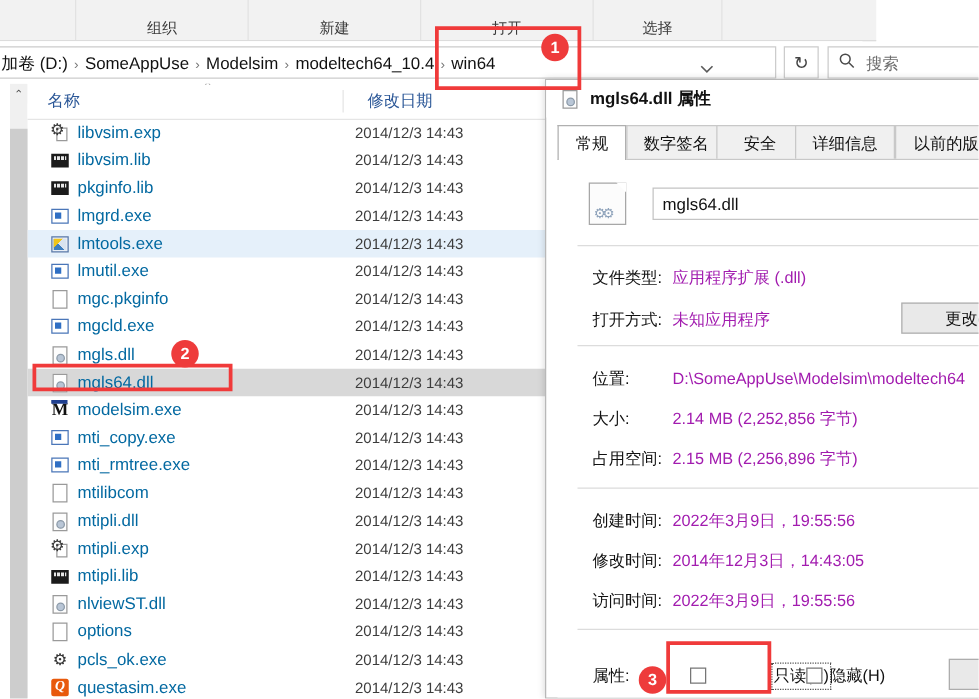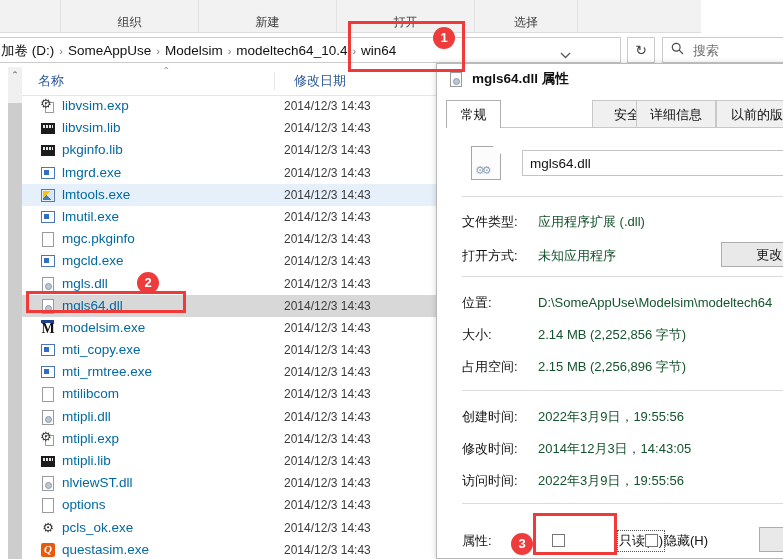--- a/index.html
+++ b/index.html
@@ -259,26 +259,26 @@
     position: absolute; left: 76px; top: 22px; width: 300px; height: 26px;
     border: 1px solid #c4c4c4; background: #ffffff; box-sizing: border-box;
     font-size: 13.5px; color: #111; padding: 3px 0 0 7px;
     line-height: 20px; white-space: nowrap; overflow: hidden;
   }
   .hr {
     position: absolute; left: 16px; right: 0; height: 1px; background: #dcdcdc;
   }
   .prow { position: absolute; left: 0; right: 0; height: 18px; }
   .plabel {
-    position: absolute; left: 16px; top: 0;
+    position: absolute; left: 28px; top: 0;
     font-size: 13px; color: #111; white-space: nowrap; line-height: 18px;
   }
   .pvalue {
     position: absolute; left: 92px; top: 0;
-    font-size: 13px; color: #14532d; white-space: nowrap; line-height: 18px;
+    font-size: 13px; color: #a21caf; white-space: nowrap; line-height: 18px;
   }
   .dlgbtn {
     position: absolute; height: 25px;
     background: #e9e9e9; border: 1px solid #adadad; box-sizing: border-box;
     font-size: 13px; color: #111; text-align: center; line-height: 23px;
     white-space: nowrap; overflow: hidden;
   }
   .chk {
     position: absolute; height: 18px;
   }
@@ -516,21 +516,24 @@
       <div class="ticon">
         <span class="ic ic-dll"></span>
       </div>
       <div class="ttext">mgls64.dll 属性</div>
     </div>
 
     <div class="tabstrip">
       <div class="tab active" style="left:0px;width:55px;">
         <span>常规</span>
       </div>
-      <div class="tab" style="left:146px;width:70px;">
+      <div class="tab" style="left:55px;width:80px;">
+        <span>数字签名</span>
+      </div>
+      <div class="tab" style="left:127px;width:70px;">
         <span>安全</span>
       </div>
       <div class="tab" style="left:190px;width:80px;">
         <span>详细信息</span>
       </div>
       <div class="tab" style="left:270px;width:95px;">
         <span>以前的版本</span>
       </div>
     </div>
 

